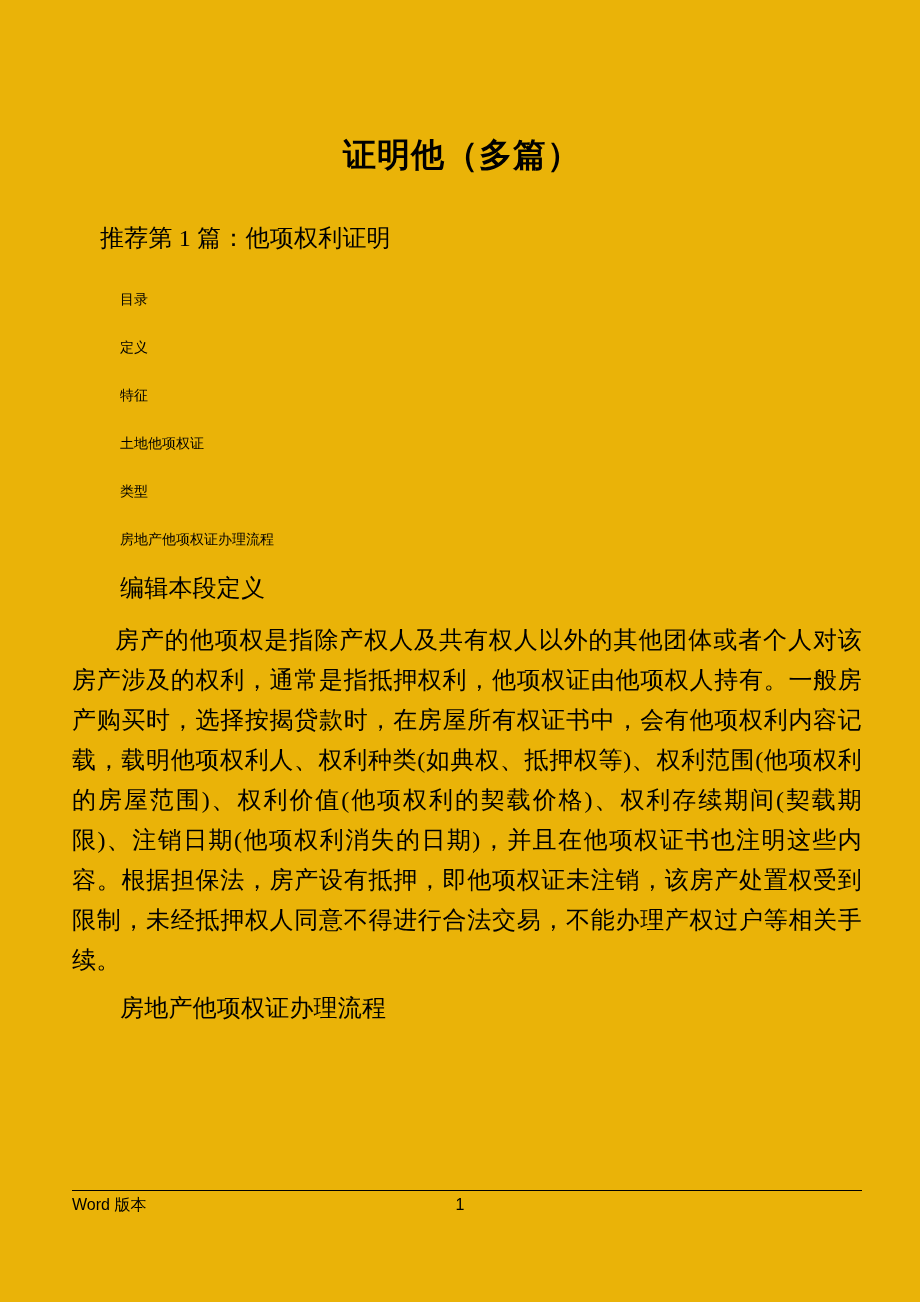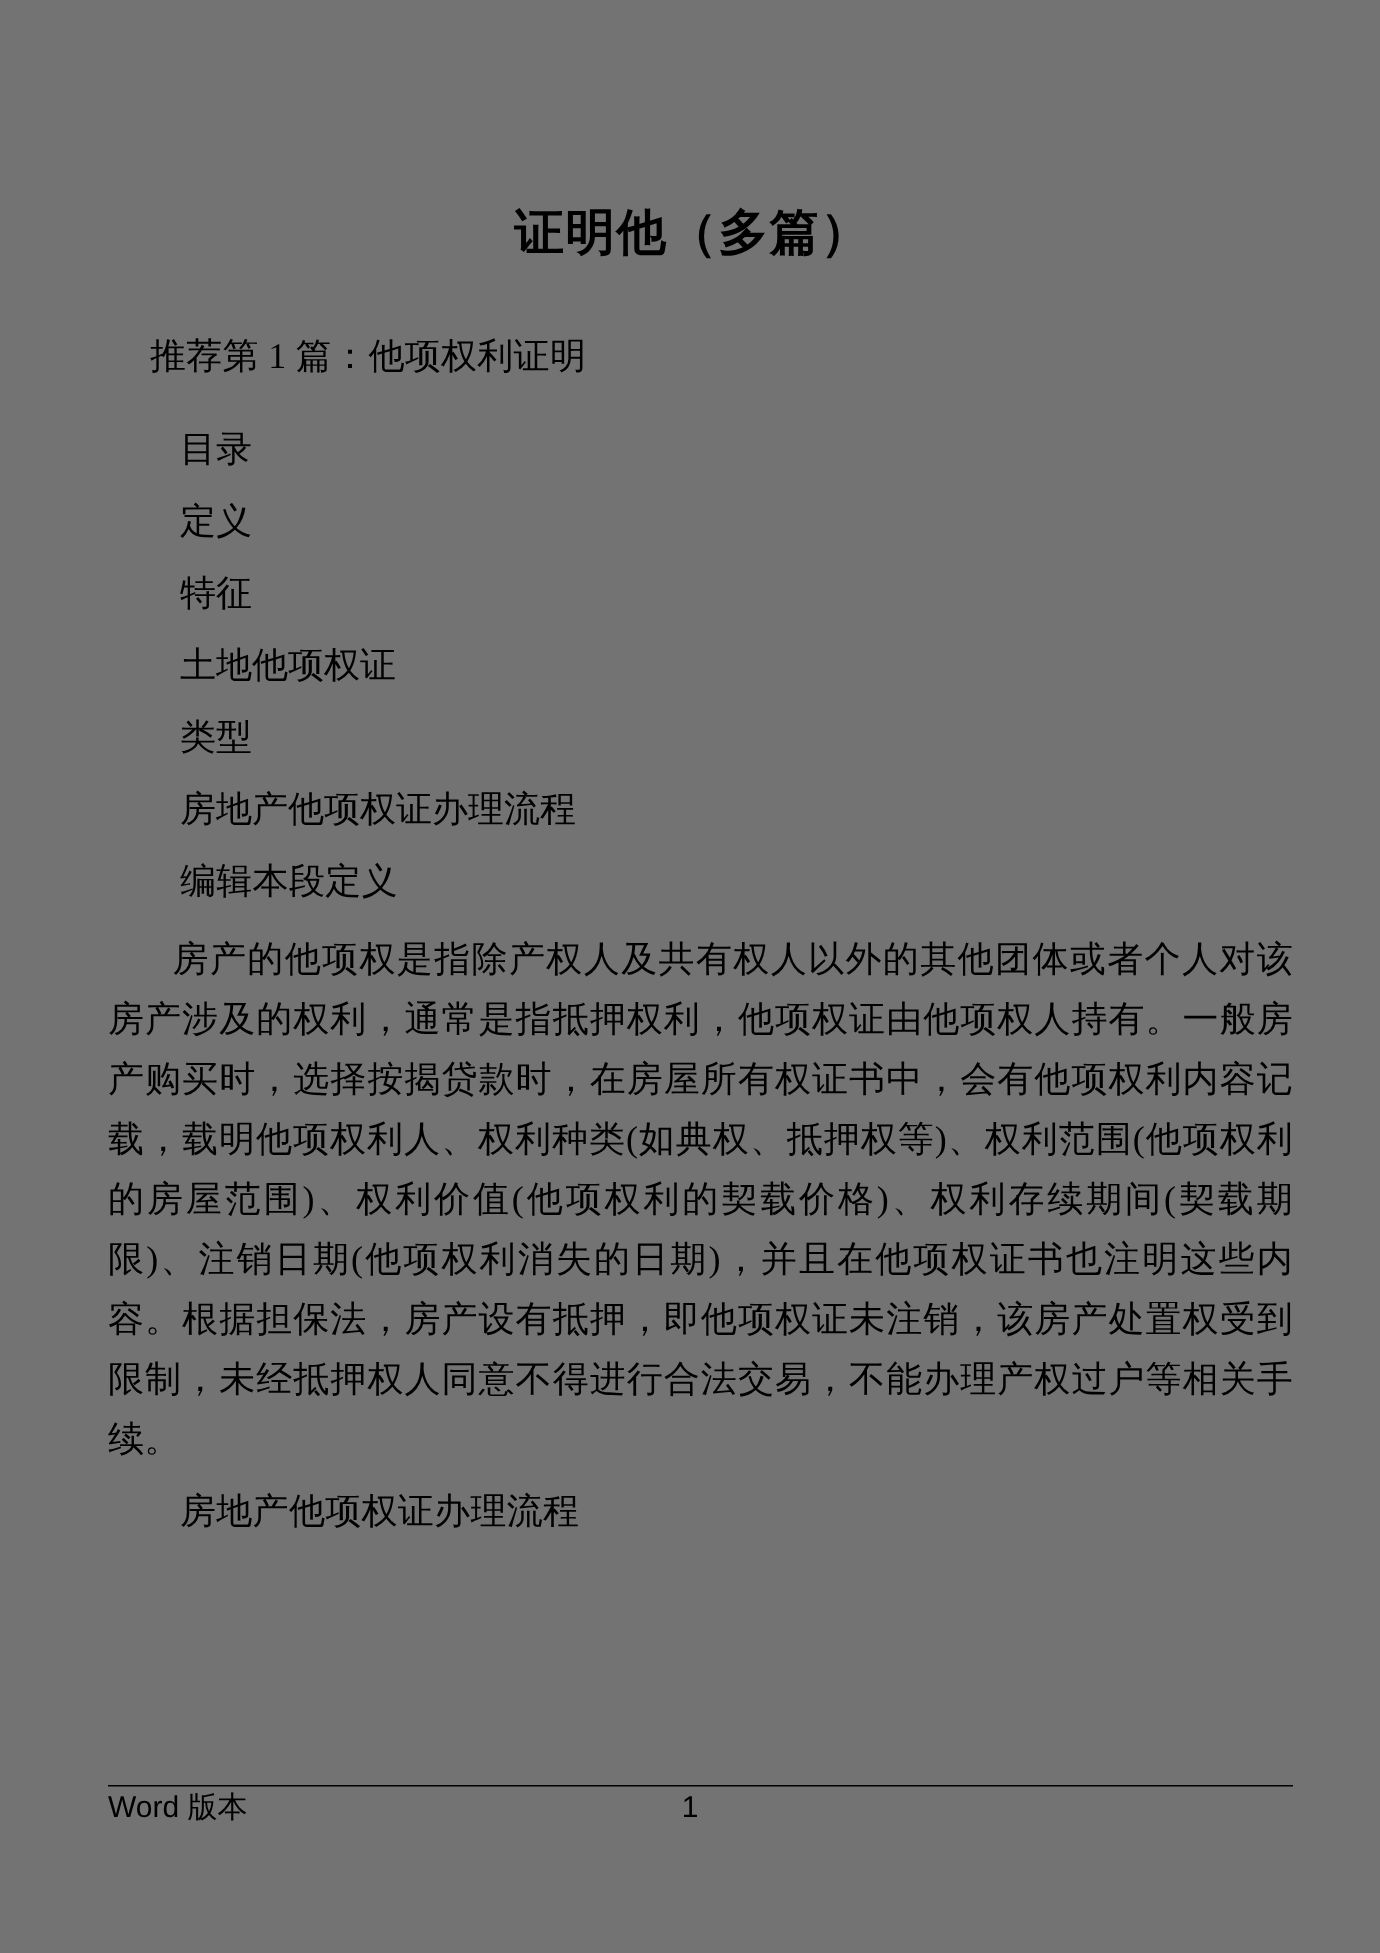--- a/index.html
+++ b/index.html
@@ -10,21 +10,21 @@
   }
   body {
     font-family: "Liberation Serif", "DejaVu Serif", serif;
     color: #000000;
     -webkit-font-smoothing: antialiased;
   }
   .page {
     position: relative;
     width: 920px;
     height: 1302px;
-    background: #737373;
+    background: #eab308;
     box-sizing: border-box;
     overflow: hidden;
   }
   .content {
     position: absolute;
     left: 72px;
     top: 0;
     width: 790px;
   }
   .doc-title {
@@ -50,21 +50,21 @@
     padding-top: 45px;
     text-indent: 28px;
   }
   .p-lead {
     text-indent: 96px;
   }
   .toc-block {
     margin-top: 18px;
   }
   .toc-item {
-    font-size: 24px;
+    font-size: 14px;
     line-height: 48px;
     margin: 0;
     text-indent: 48px;
     white-space: nowrap;
   }
   .p-section-head {
     text-indent: 48px;
     line-height: 48px;
   }
   .p-body {
@@ -86,21 +86,21 @@
   .footer-rule {
     border: 0;
     border-top: 1px solid #000000;
     margin: 0 0 2px 0;
     width: 100%;
   }
   .footer-row {
     position: relative;
     height: 24px;
     font-family: "Liberation Sans", "DejaVu Sans", sans-serif;
-    font-size: 20px;
+    font-size: 16px;
     line-height: 24px;
   }
   .footer-left {
     position: absolute;
     left: 0;
     top: 0;
   }
   .footer-center {
     position: absolute;
     left: 0;

